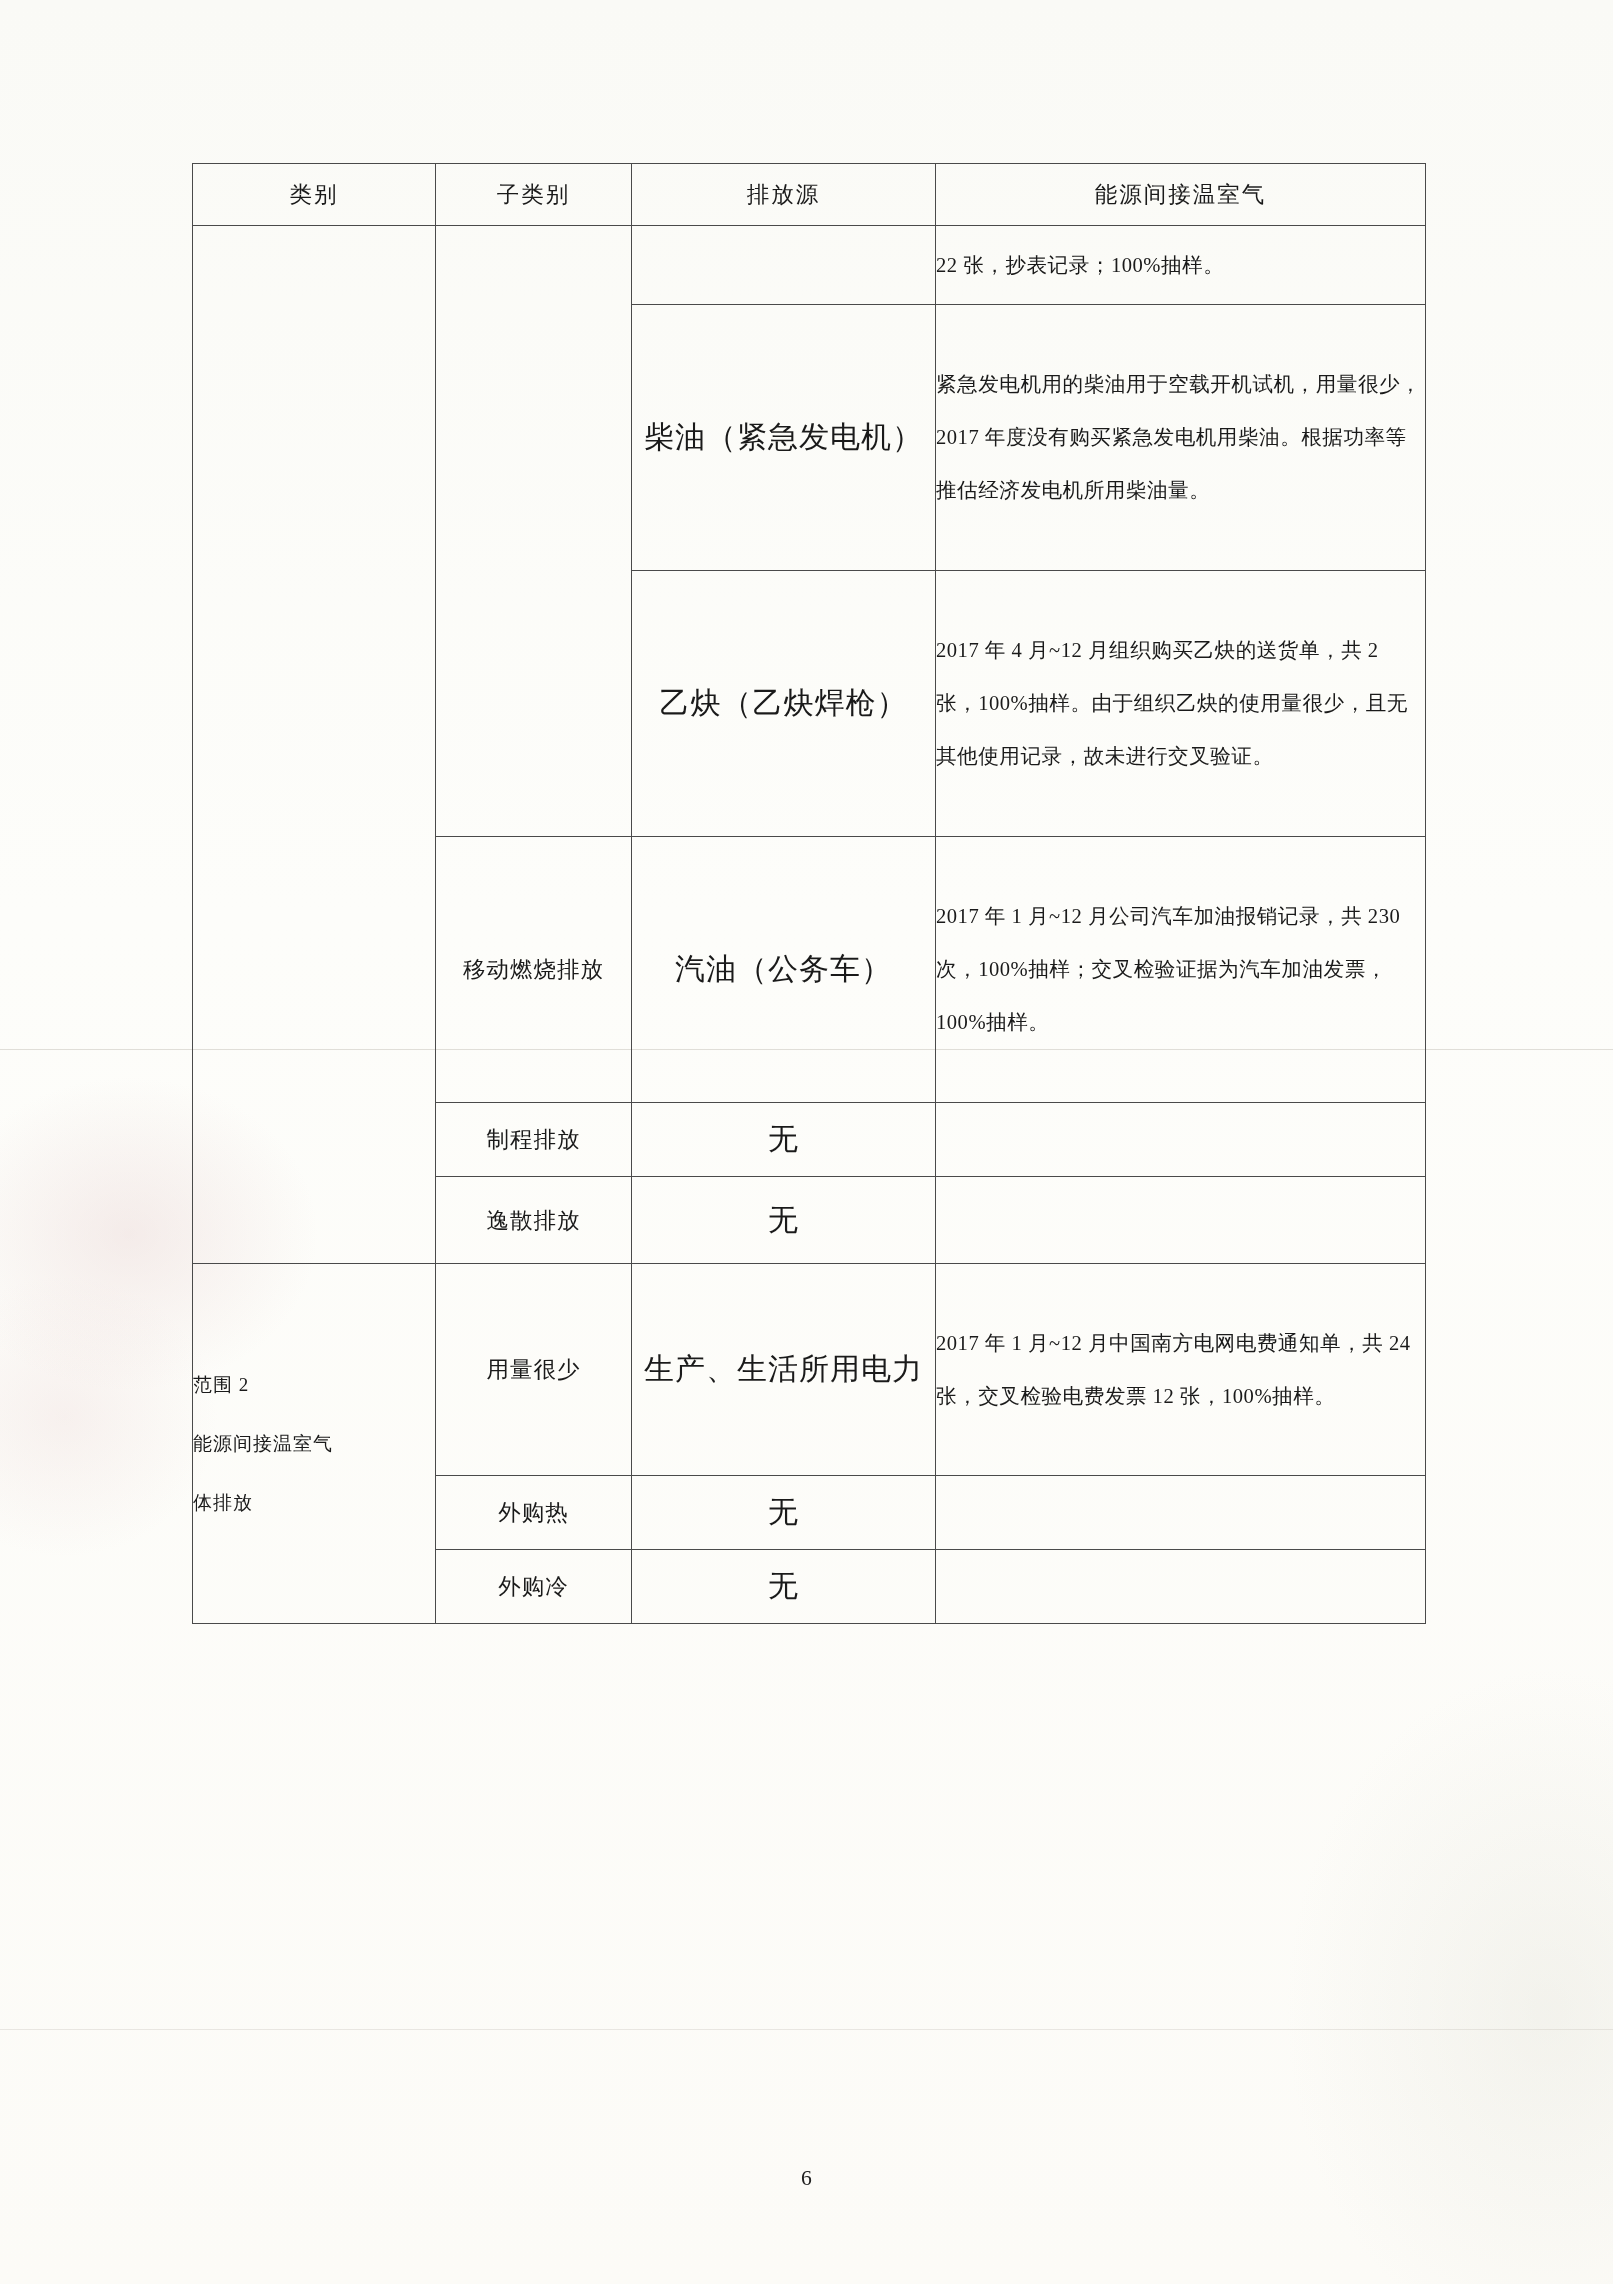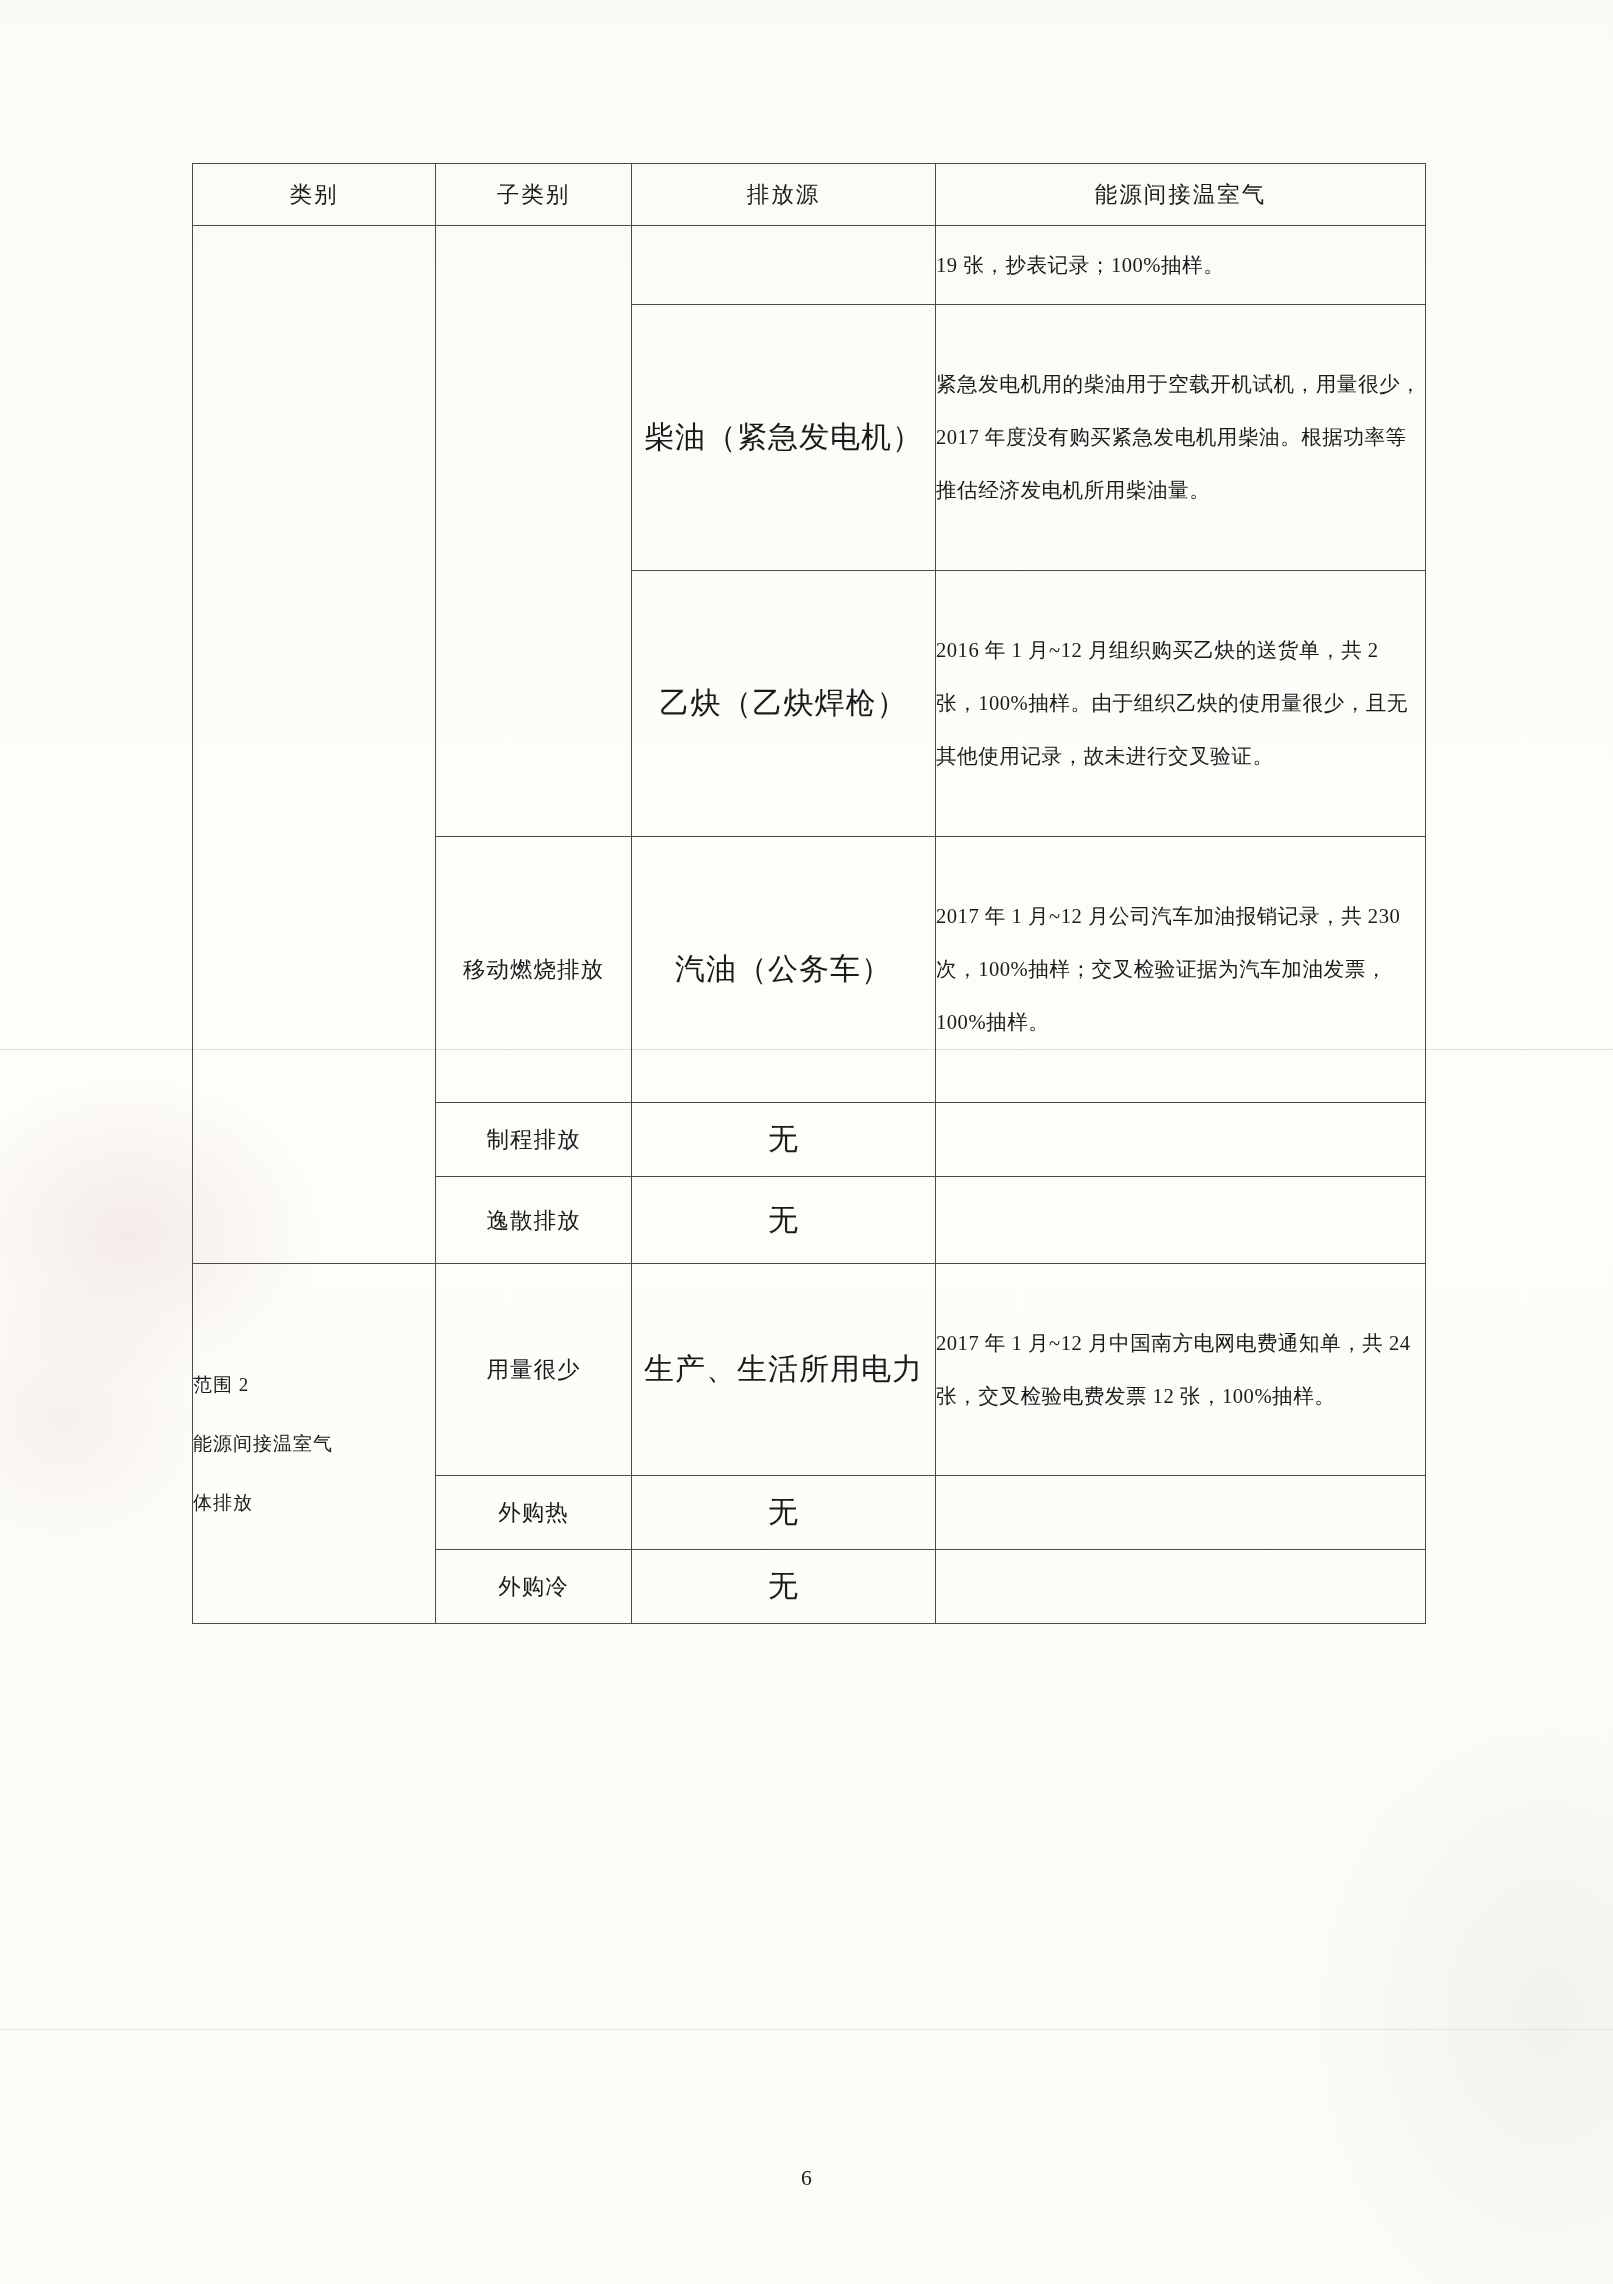--- a/index.html
+++ b/index.html
@@ -132,31 +132,31 @@
         <th>排放源</th>
         <th>能源间接温室气</th>
       </tr>
     </thead>
     <tbody>
 
       <tr>
         <td class="cat-cell" rowspan="6"></td>
         <td class="mid-cell" rowspan="3"></td>
         <td class="src-cell"></td>
-        <td class="ev-cell single" style="height:78px;">19 张，抄表记录；100%抽样。</td>
+        <td class="ev-cell single" style="height:78px;">22 张，抄表记录；100%抽样。</td>
       </tr>
 
       <tr>
         <td class="src-cell">柴油（紧急发电机）</td>
         <td class="ev-cell" style="height:265px;margin-top:20px;">紧急发电机用的柴油用于空载开机试机，用量很少，2017 年度没有购买紧急发电机用柴油。根据功率等推估经济发电机所用柴油量。</td>
       </tr>
 
       <tr>
         <td class="src-cell">乙炔（乙炔焊枪）</td>
-        <td class="ev-cell" style="height:265px;">2016 年 1 月~12 月组织购买乙炔的送货单，共 2 张，100%抽样。由于组织乙炔的使用量很少，且无其他使用记录，故未进行交叉验证。</td>
+        <td class="ev-cell" style="height:265px;">2017 年 4 月~12 月组织购买乙炔的送货单，共 2 张，100%抽样。由于组织乙炔的使用量很少，且无其他使用记录，故未进行交叉验证。</td>
       </tr>
 
       <tr>
         <td class="mid-cell">移动燃烧排放</td>
         <td class="src-cell">汽油（公务车）</td>
         <td class="ev-cell" style="height:265px;">2017 年 1 月~12 月公司汽车加油报销记录，共 230 次，100%抽样；交叉检验证据为汽车加油发票，100%抽样。</td>
       </tr>
 
       <tr>
         <td class="mid-cell" style="height:73px;">制程排放</td>

